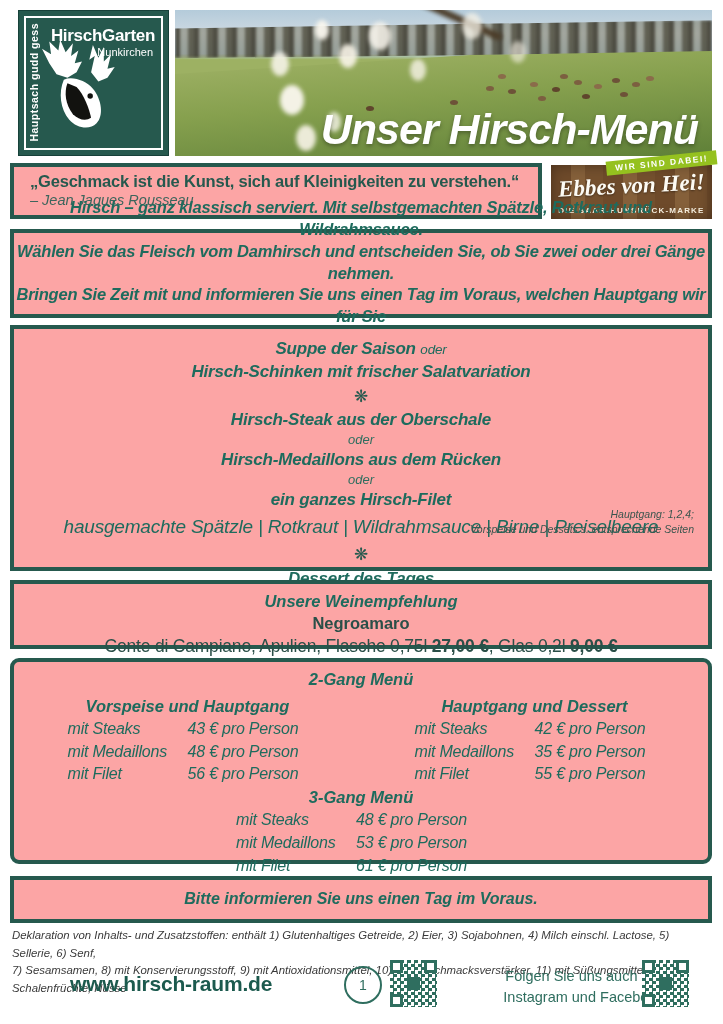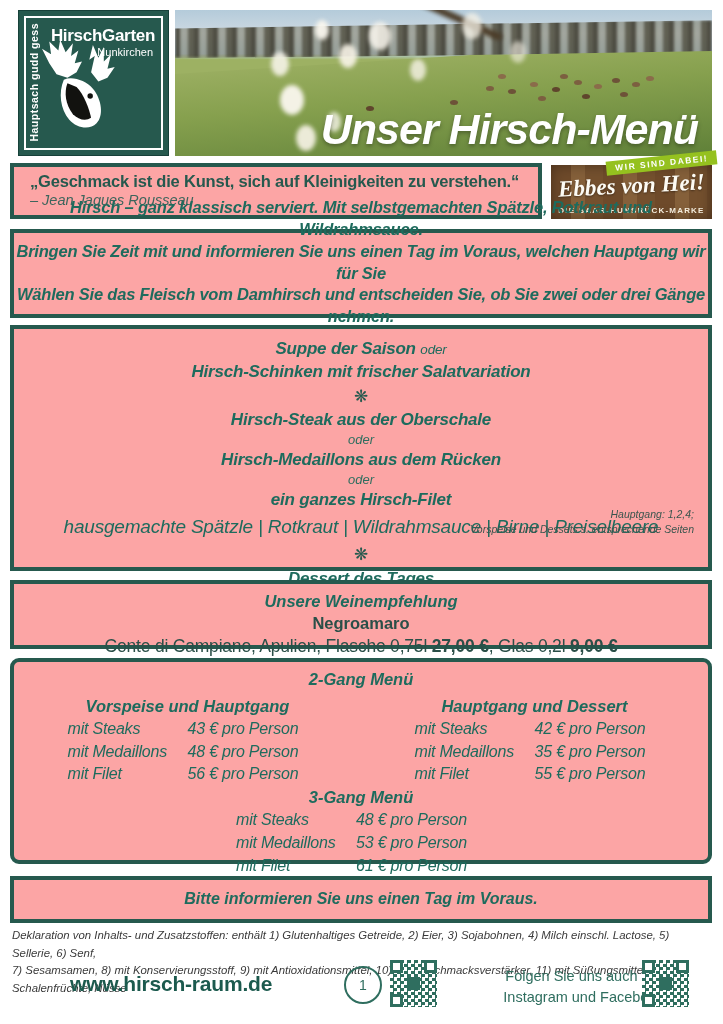--- a/index.html
+++ b/index.html
@@ -151,22 +151,22 @@
   </div>
 
   <div class="badge">
     <div class="ribbon">WIR SIND DABEI!</div>
     <div class="badge-name">Ebbes von Hei!</div>
     <div class="badge-tagline">DIE SAAR-HUNSRÜCK-MARKE</div>
   </div>
 
   <div class="gbox intro-box">
     <div>Hirsch – ganz klassisch serviert. Mit selbstgemachten Spätzle, Rotkraut und Wildrahmsauce.</div>
+    <div>Wählen Sie das Fleisch vom Damhirsch und entscheiden Sie, ob Sie zwei oder drei Gänge nehmen.</div>
     <div>Bringen Sie Zeit mit und informieren Sie uns einen Tag im Voraus, welchen Hauptgang wir für Sie</div>
-    <div>Wählen Sie das Fleisch vom Damhirsch und entscheiden Sie, ob Sie zwei oder drei Gänge nehmen.</div>
     <div>zubereiten dürfen - damit wir alles vorbereiten können.</div>
   </div>
 
   <div class="gbox menu-box">
     <div class="m-item">
       <span>Suppe der Saison</span>
       <span class="m-oder-inline">oder</span>
     </div>
     <div class="m-item">Hirsch-Schinken mit frischer Salatvariation</div>
     <div class="m-star">❋</div>

